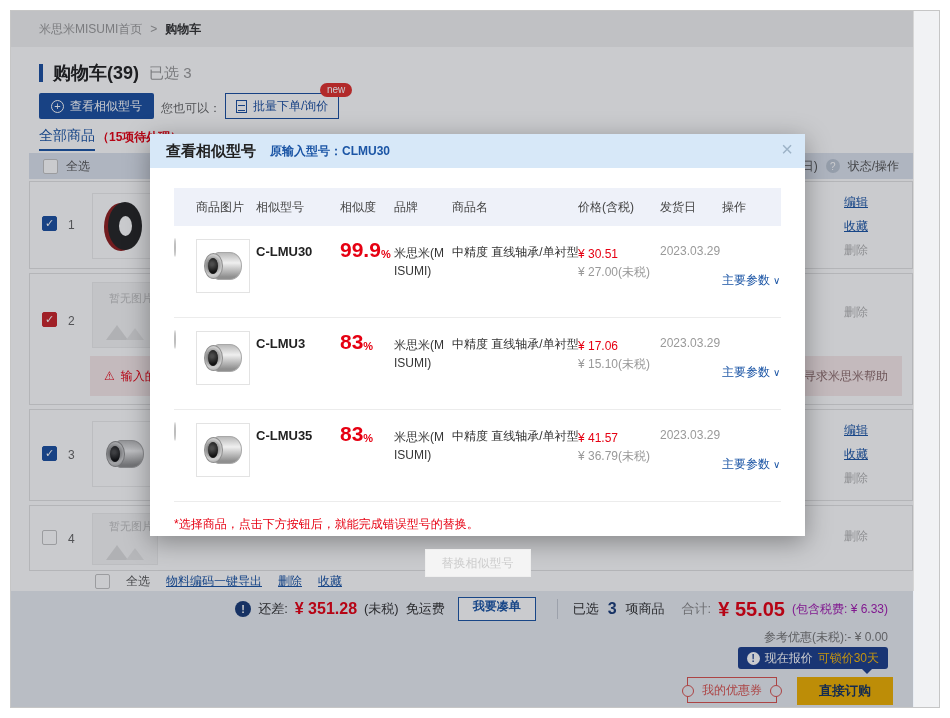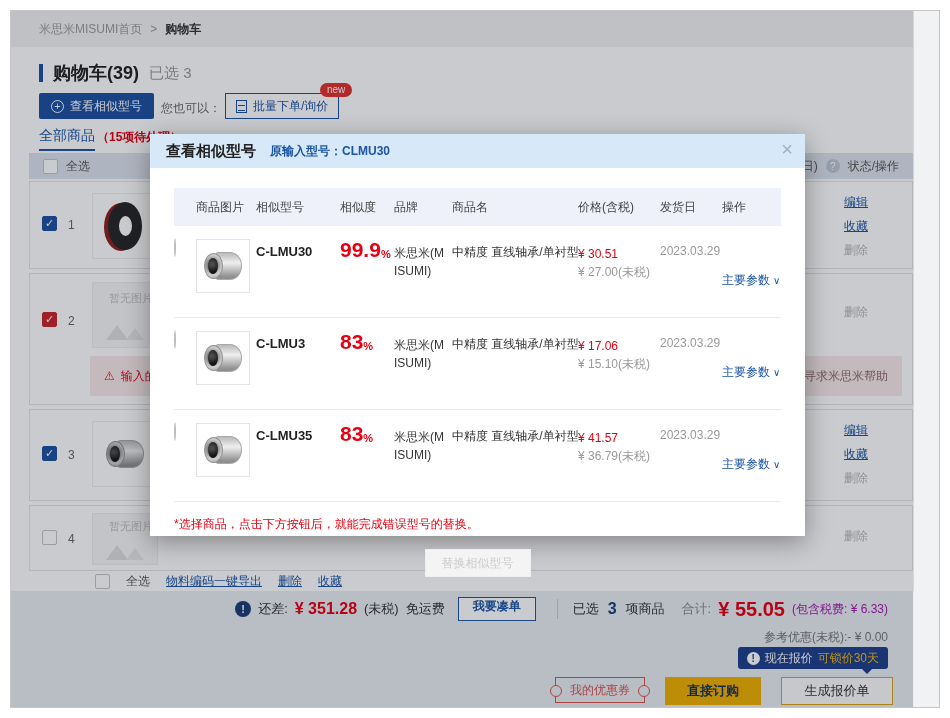--- a/index.html
+++ b/index.html
@@ -311,21 +311,20 @@
         </div>
         <div class="sline2">参考优惠(未税):- ¥ 0.00</div>
         <div class="tip">
           <span class="tipicon">!</span>
           <span>现在报价</span>
           <span class="tip-em">可锁价30天</span>
         </div>
         <div class="btnrow">
           <span class="coupon-btn">我的优惠券</span>
           <span class="order-btn">直接订购</span>
-          <span class="quote-btn">生成报价单</span>
         </div>
       </div>
 
       <div class="overlay"></div>
     </div>
   </div>
 
   <div class="modal">
     <div class="mhead">
       <span class="mtitle">查看相似型号</span>

